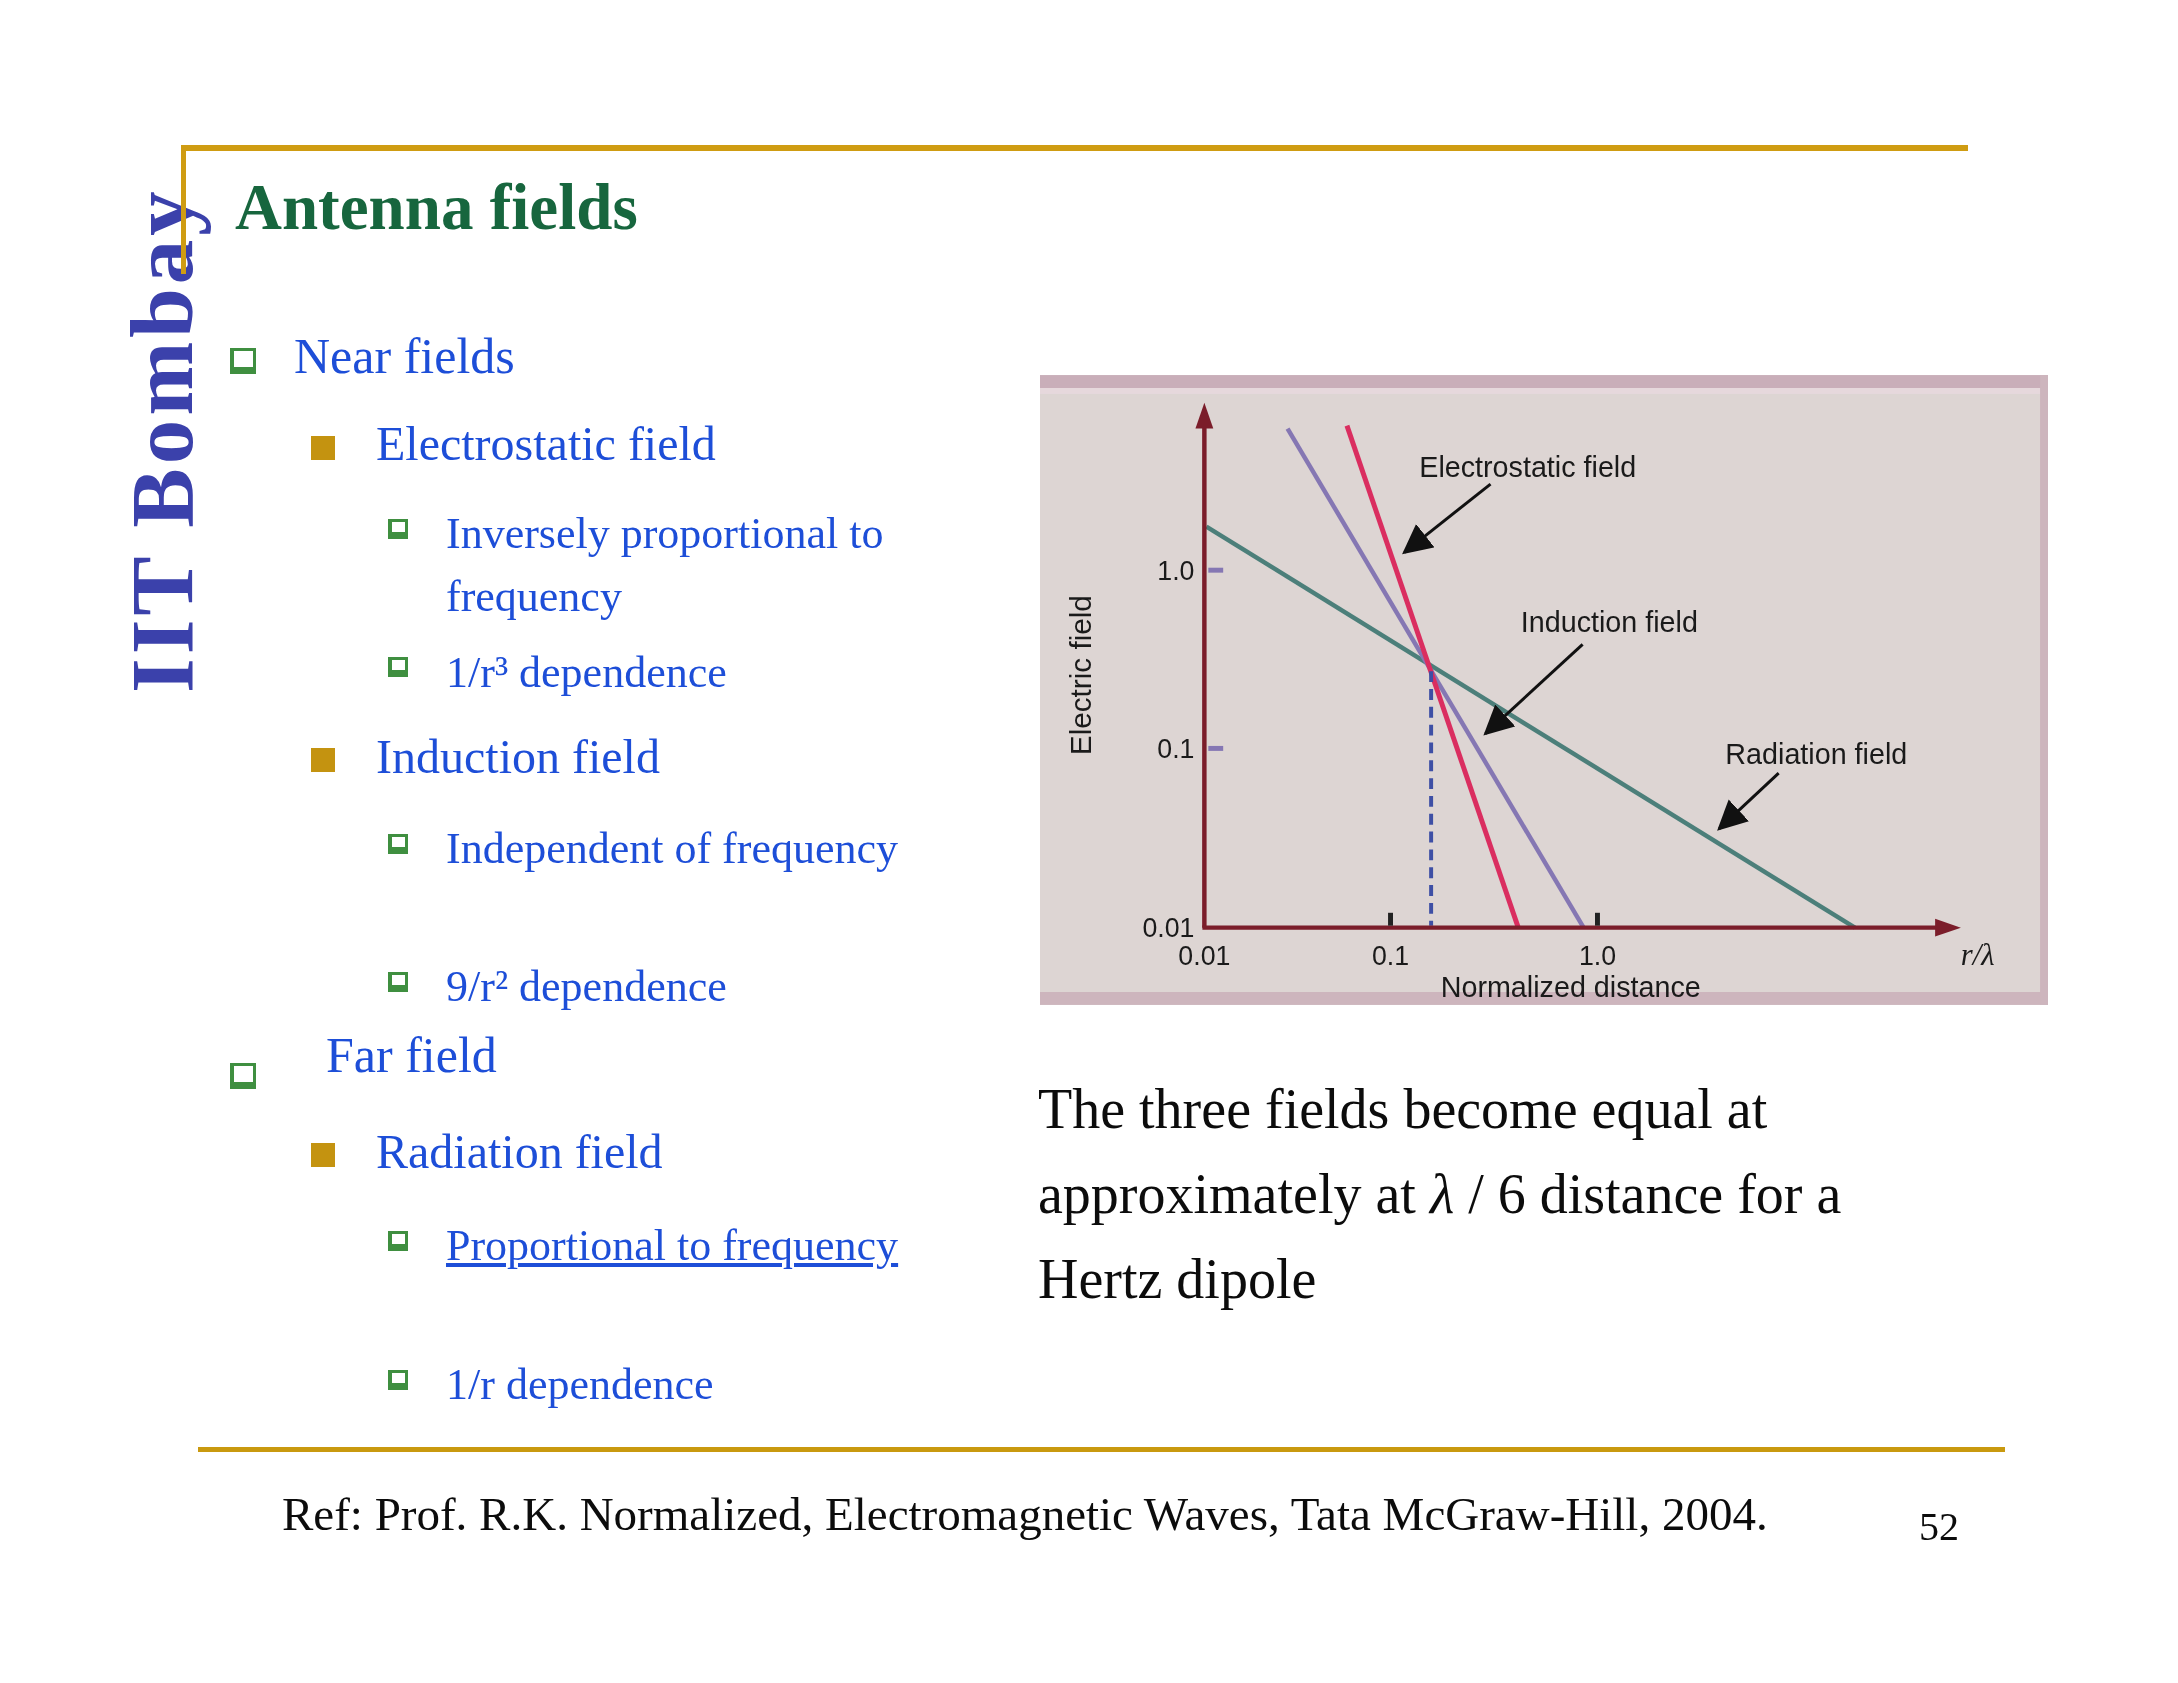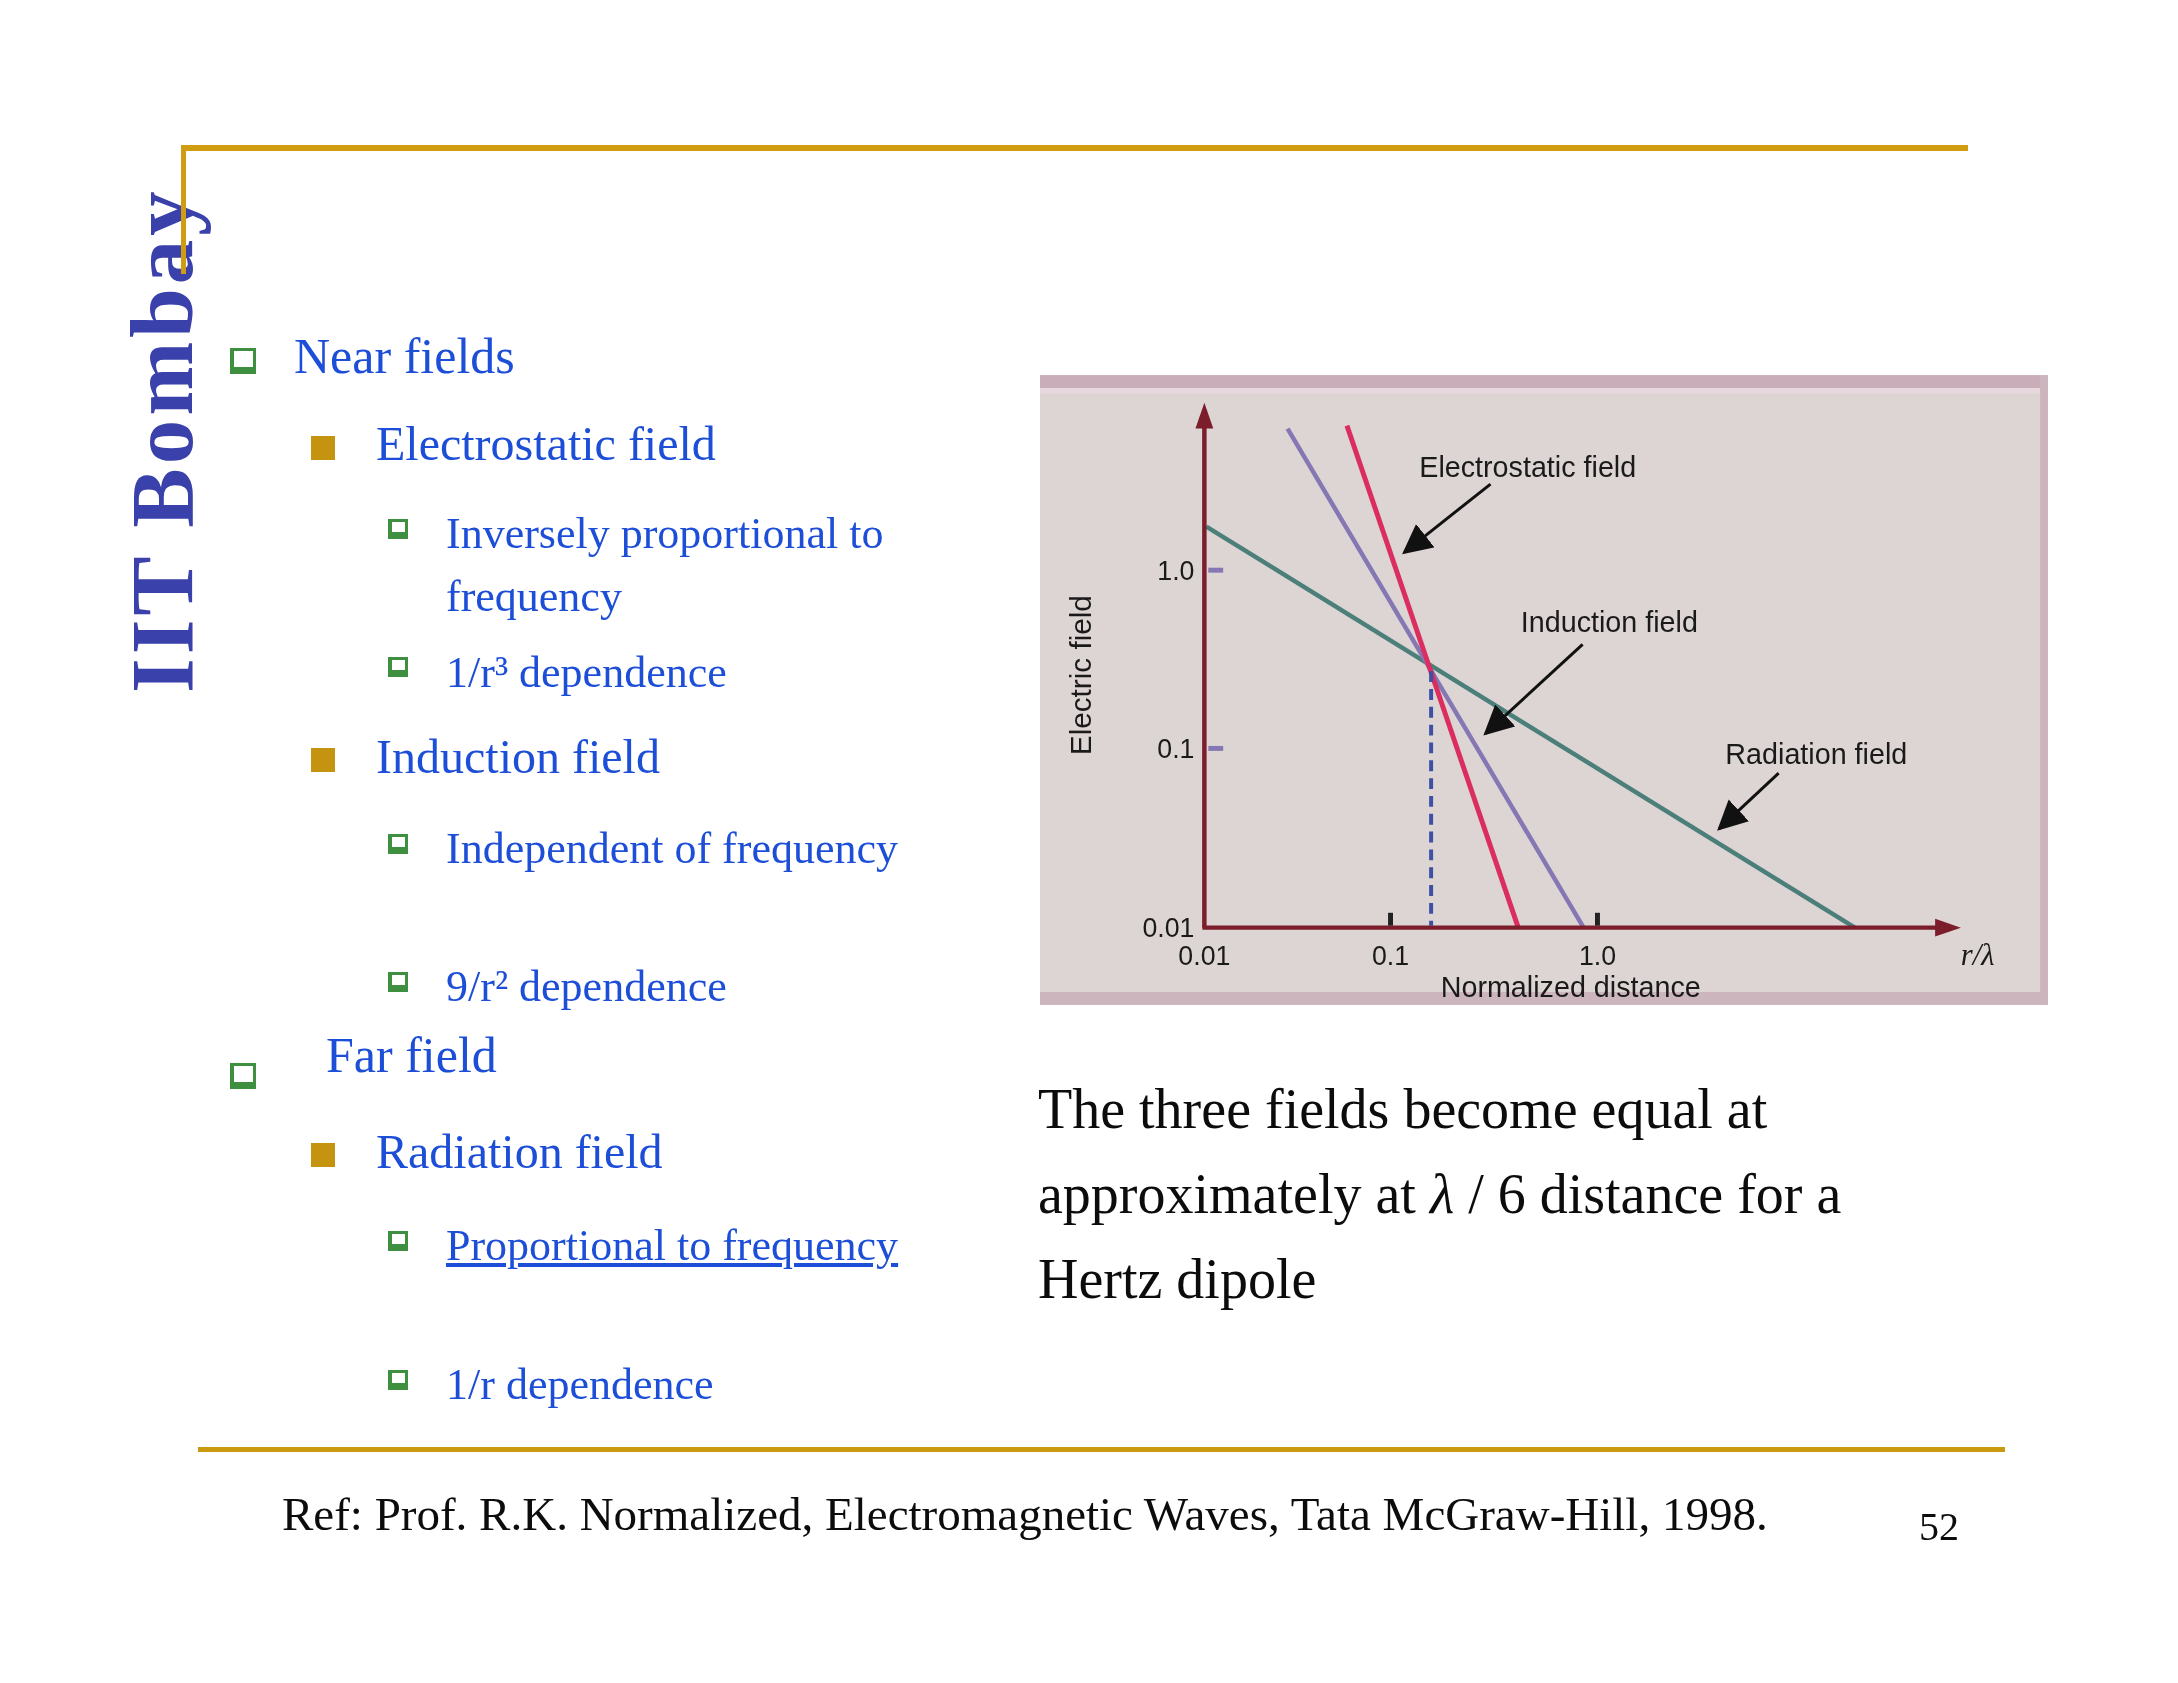--- a/index.html
+++ b/index.html
@@ -51,20 +51,21 @@
 </head>
 <body>
 
 <div id="slide">
 
   <div class="vbrand">IIT Bombay</div>
 
   <div class="rule-top"></div>
   <div class="rule-left"></div>
 
+  <div class="title">Antenna fields</div>
 
   <div class="bullet b-hollow" style="left:230px;top:348px;width:26px;height:26px;"></div>
   <div class="bullet b-solid" style="left:311px;top:436px;width:24px;height:24px;"></div>
   <div class="bullet b-hollow" style="left:388px;top:519px;width:20px;height:20px;"></div>
   <div class="bullet b-hollow" style="left:388px;top:657px;width:20px;height:20px;"></div>
   <div class="bullet b-solid" style="left:311px;top:748px;width:24px;height:24px;"></div>
   <div class="bullet b-hollow" style="left:388px;top:834px;width:20px;height:20px;"></div>
   <div class="bullet b-hollow" style="left:388px;top:972px;width:20px;height:20px;"></div>
   <div class="bullet b-hollow" style="left:230px;top:1063px;width:26px;height:26px;"></div>
   <div class="bullet b-solid" style="left:311px;top:1143px;width:24px;height:24px;"></div>
@@ -133,17 +134,17 @@
     </svg>
   </div>
 
   <div class="note">
     <div>The three fields become equal at</div>
     <div><span>approximately at  </span><span class="lam">λ</span><span> / 6  distance for a</span></div>
     <div>Hertz dipole</div>
   </div>
 
   <div class="rule-footer"></div>
-  <div class="ref"><span>Ref: Prof. R.K. Normalized, </span><span class="book">Electromagnetic Waves</span><span>, Tata McGraw-Hill, 1998.</span></div>
+  <div class="ref"><span>Ref: Prof. R.K. Normalized, </span><span class="book">Electromagnetic Waves</span><span>, Tata McGraw-Hill, 2004.</span></div>
   <div class="pagenum">52</div>
 
 </div>
 
 
 </body></html>

